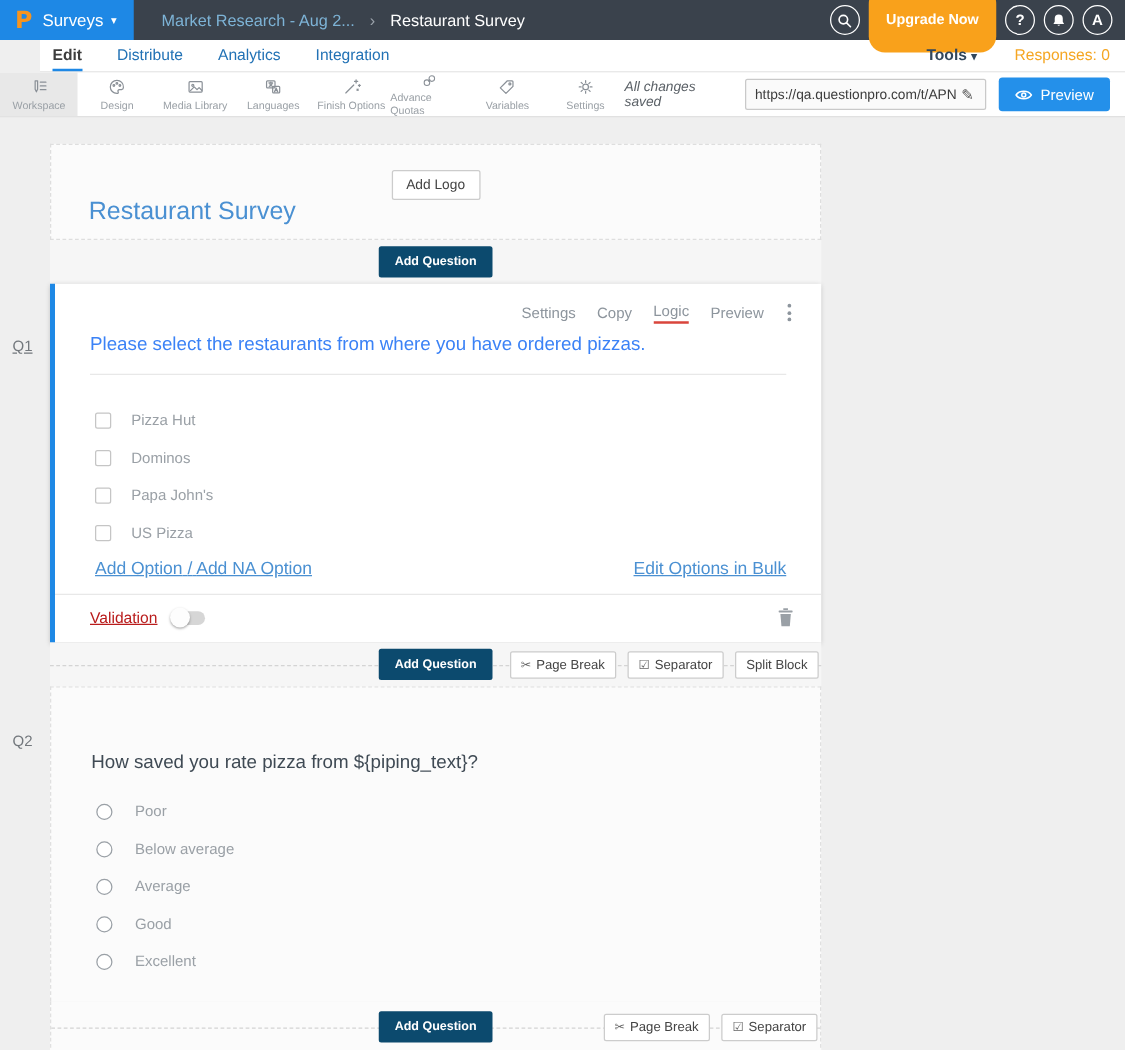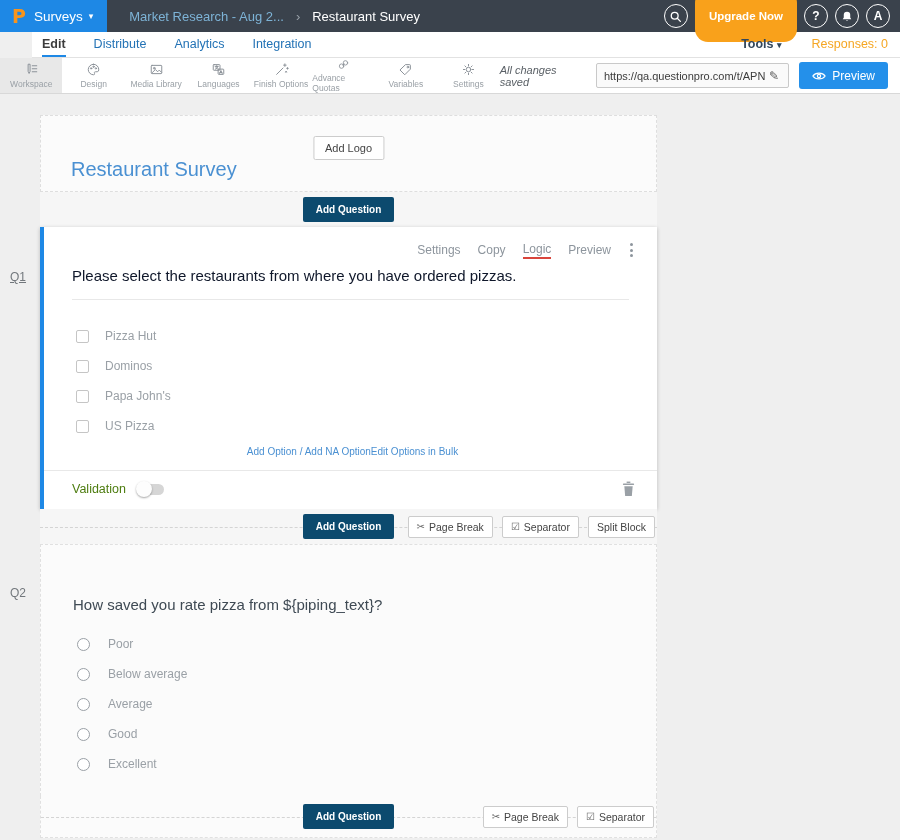--- a/index.html
+++ b/index.html
@@ -72,30 +72,30 @@
   .block-btn .glyph { font-size:10px; color:#666; }
 
   
   .qcard.selected { background:#fff; border-left:4px solid #1e88e5; box-shadow:0 1px 4px rgba(0,0,0,.22); position:relative; }
   .qmenu { display:flex; justify-content:flex-end; align-items:center; gap:17px; padding:14px 22px 0 0;
            font-size:12px; color:#8d959d; }
   .qmenu span { cursor:pointer; }
   .qmenu .logic { border-bottom:2px solid #d9453c; padding-bottom:1px; }
   .kebab { display:flex; flex-direction:column; gap:2.5px; cursor:pointer; padding:2px; }
   .kebab i { width:3px; height:3px; border-radius:50%; background:#8d959d; }
-  .qtext { margin:8px 28px 0 28px; font-size:15px; color:#0f172a; padding-bottom:15px; border-bottom:1px solid #e8e8e8; cursor:text; }
+  .qtext { margin:8px 28px 0 28px; font-size:15px; color:#3b82f6; padding-bottom:15px; border-bottom:1px solid #e8e8e8; cursor:text; }
   .opt-list { margin:21px 28px 0 32px; }
   .opt { display:flex; align-items:center; gap:16px; height:30px; }
   .checkbox { width:13px; height:13px; border:1px solid #c5c5c5; background:#fff; border-radius:2px; cursor:pointer; }
   .opt-label { font-size:12px; color:#9aa0a6; cursor:text; }
-  .links-row { display:flex; justify-content:center; margin:5px 28px 0 32px; font-size:10px; color:#4a90d2; }
+  .links-row { display:flex; justify-content:space-between; margin:5px 28px 0 32px; font-size:14px; color:#4a90d2;text-decoration:underline; }
   .links-row .lnk { cursor:pointer; }
   .links-row .sep { color:#4a90d2; }
   .qfooter { margin-top:13px; border-top:1px solid #e8e8e8; display:flex; align-items:center; padding:10px 22px 12px 28px; }
-  .validation-label { font-size:12.5px; color:#4d7c0f; }
+  .validation-label { font-size:12.5px; color:#b91c1c;text-decoration:underline; }
   .toggle { width:26px; height:11px; background:#d6d6d6; border-radius:6px; margin-left:12px; position:relative; cursor:pointer; }
   .toggle-knob { position:absolute; left:-2px; top:-3px; width:16px; height:16px; border-radius:50%;
                  background:#fdfdfd; box-shadow:0 1px 2px rgba(0,0,0,.35); }
   .trash { margin-left:auto; cursor:pointer; display:flex; }
   .trash svg { width:13px; height:16px; fill:#9aa0a6; }
 
   .qcard.plain { background:#fbfbfb; border:1px dashed #e0e0e0; border-bottom:none; min-height:252px; }
   .q2text { padding:51px 28px 0 32px; font-size:15px; color:#3f4a54; cursor:text; }
   .radio-list { margin:16px 28px 0 36px; }
   .radio-row { display:flex; align-items:center; gap:18px; height:30px; }

